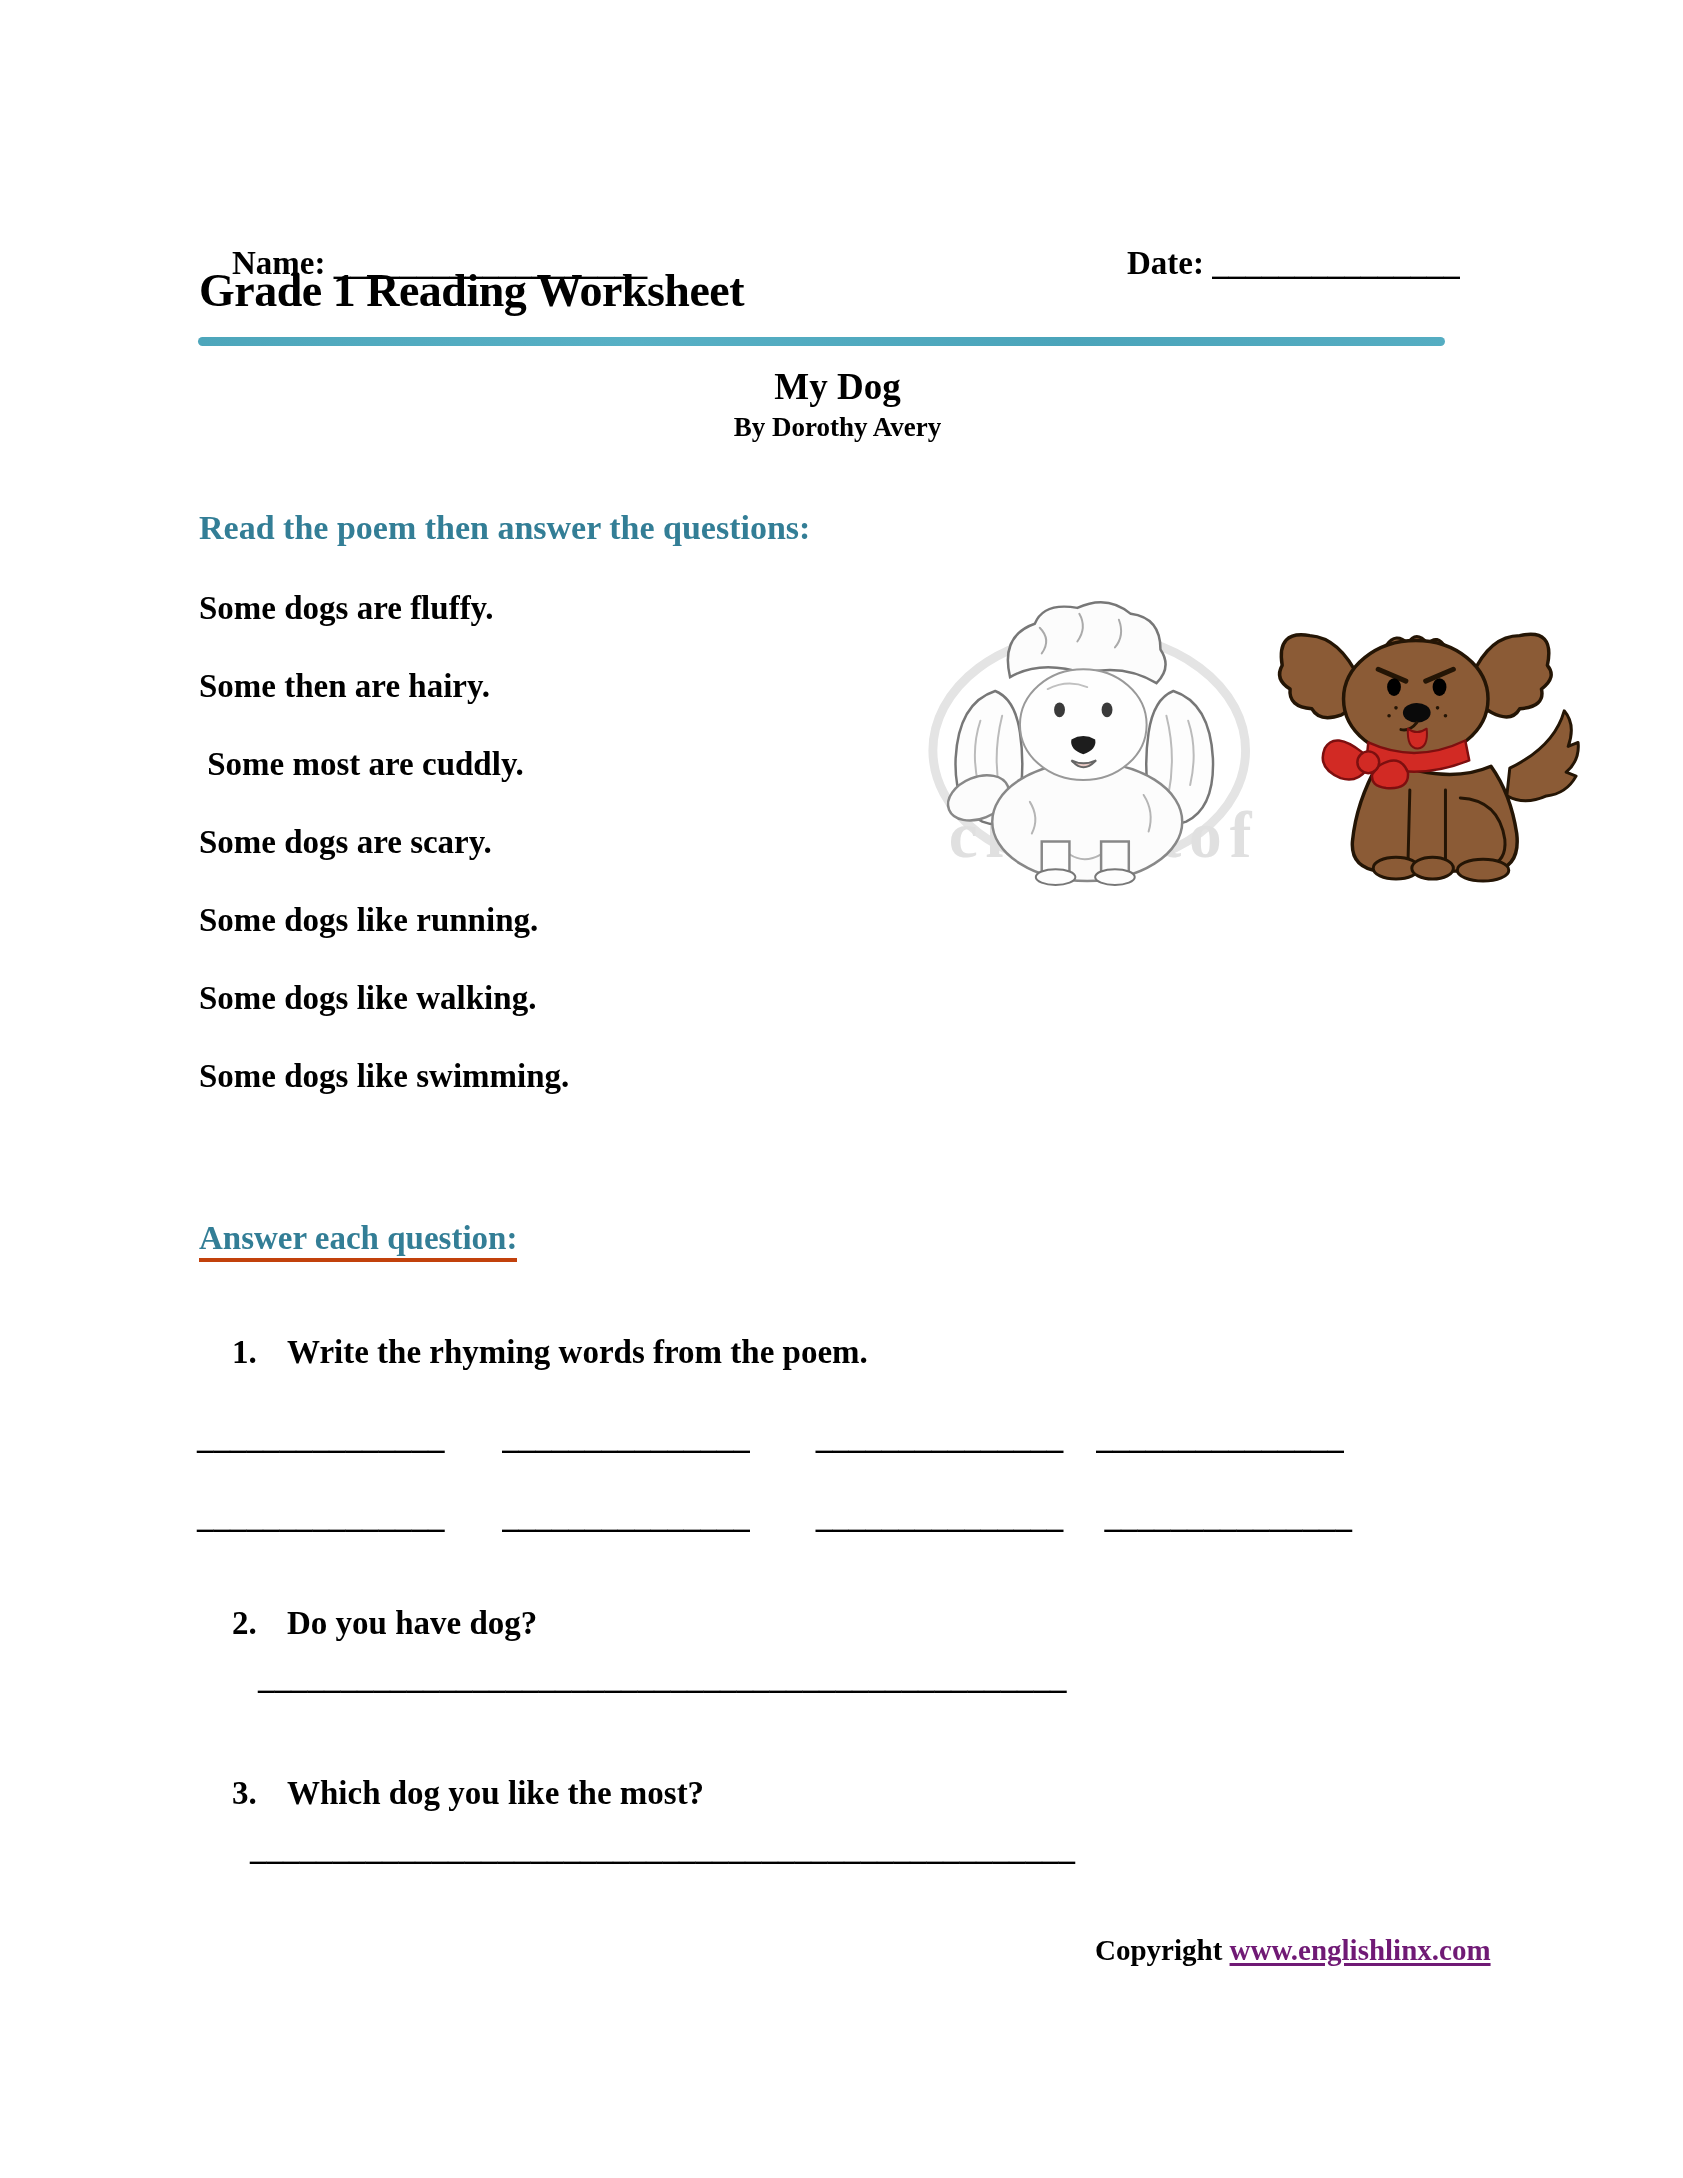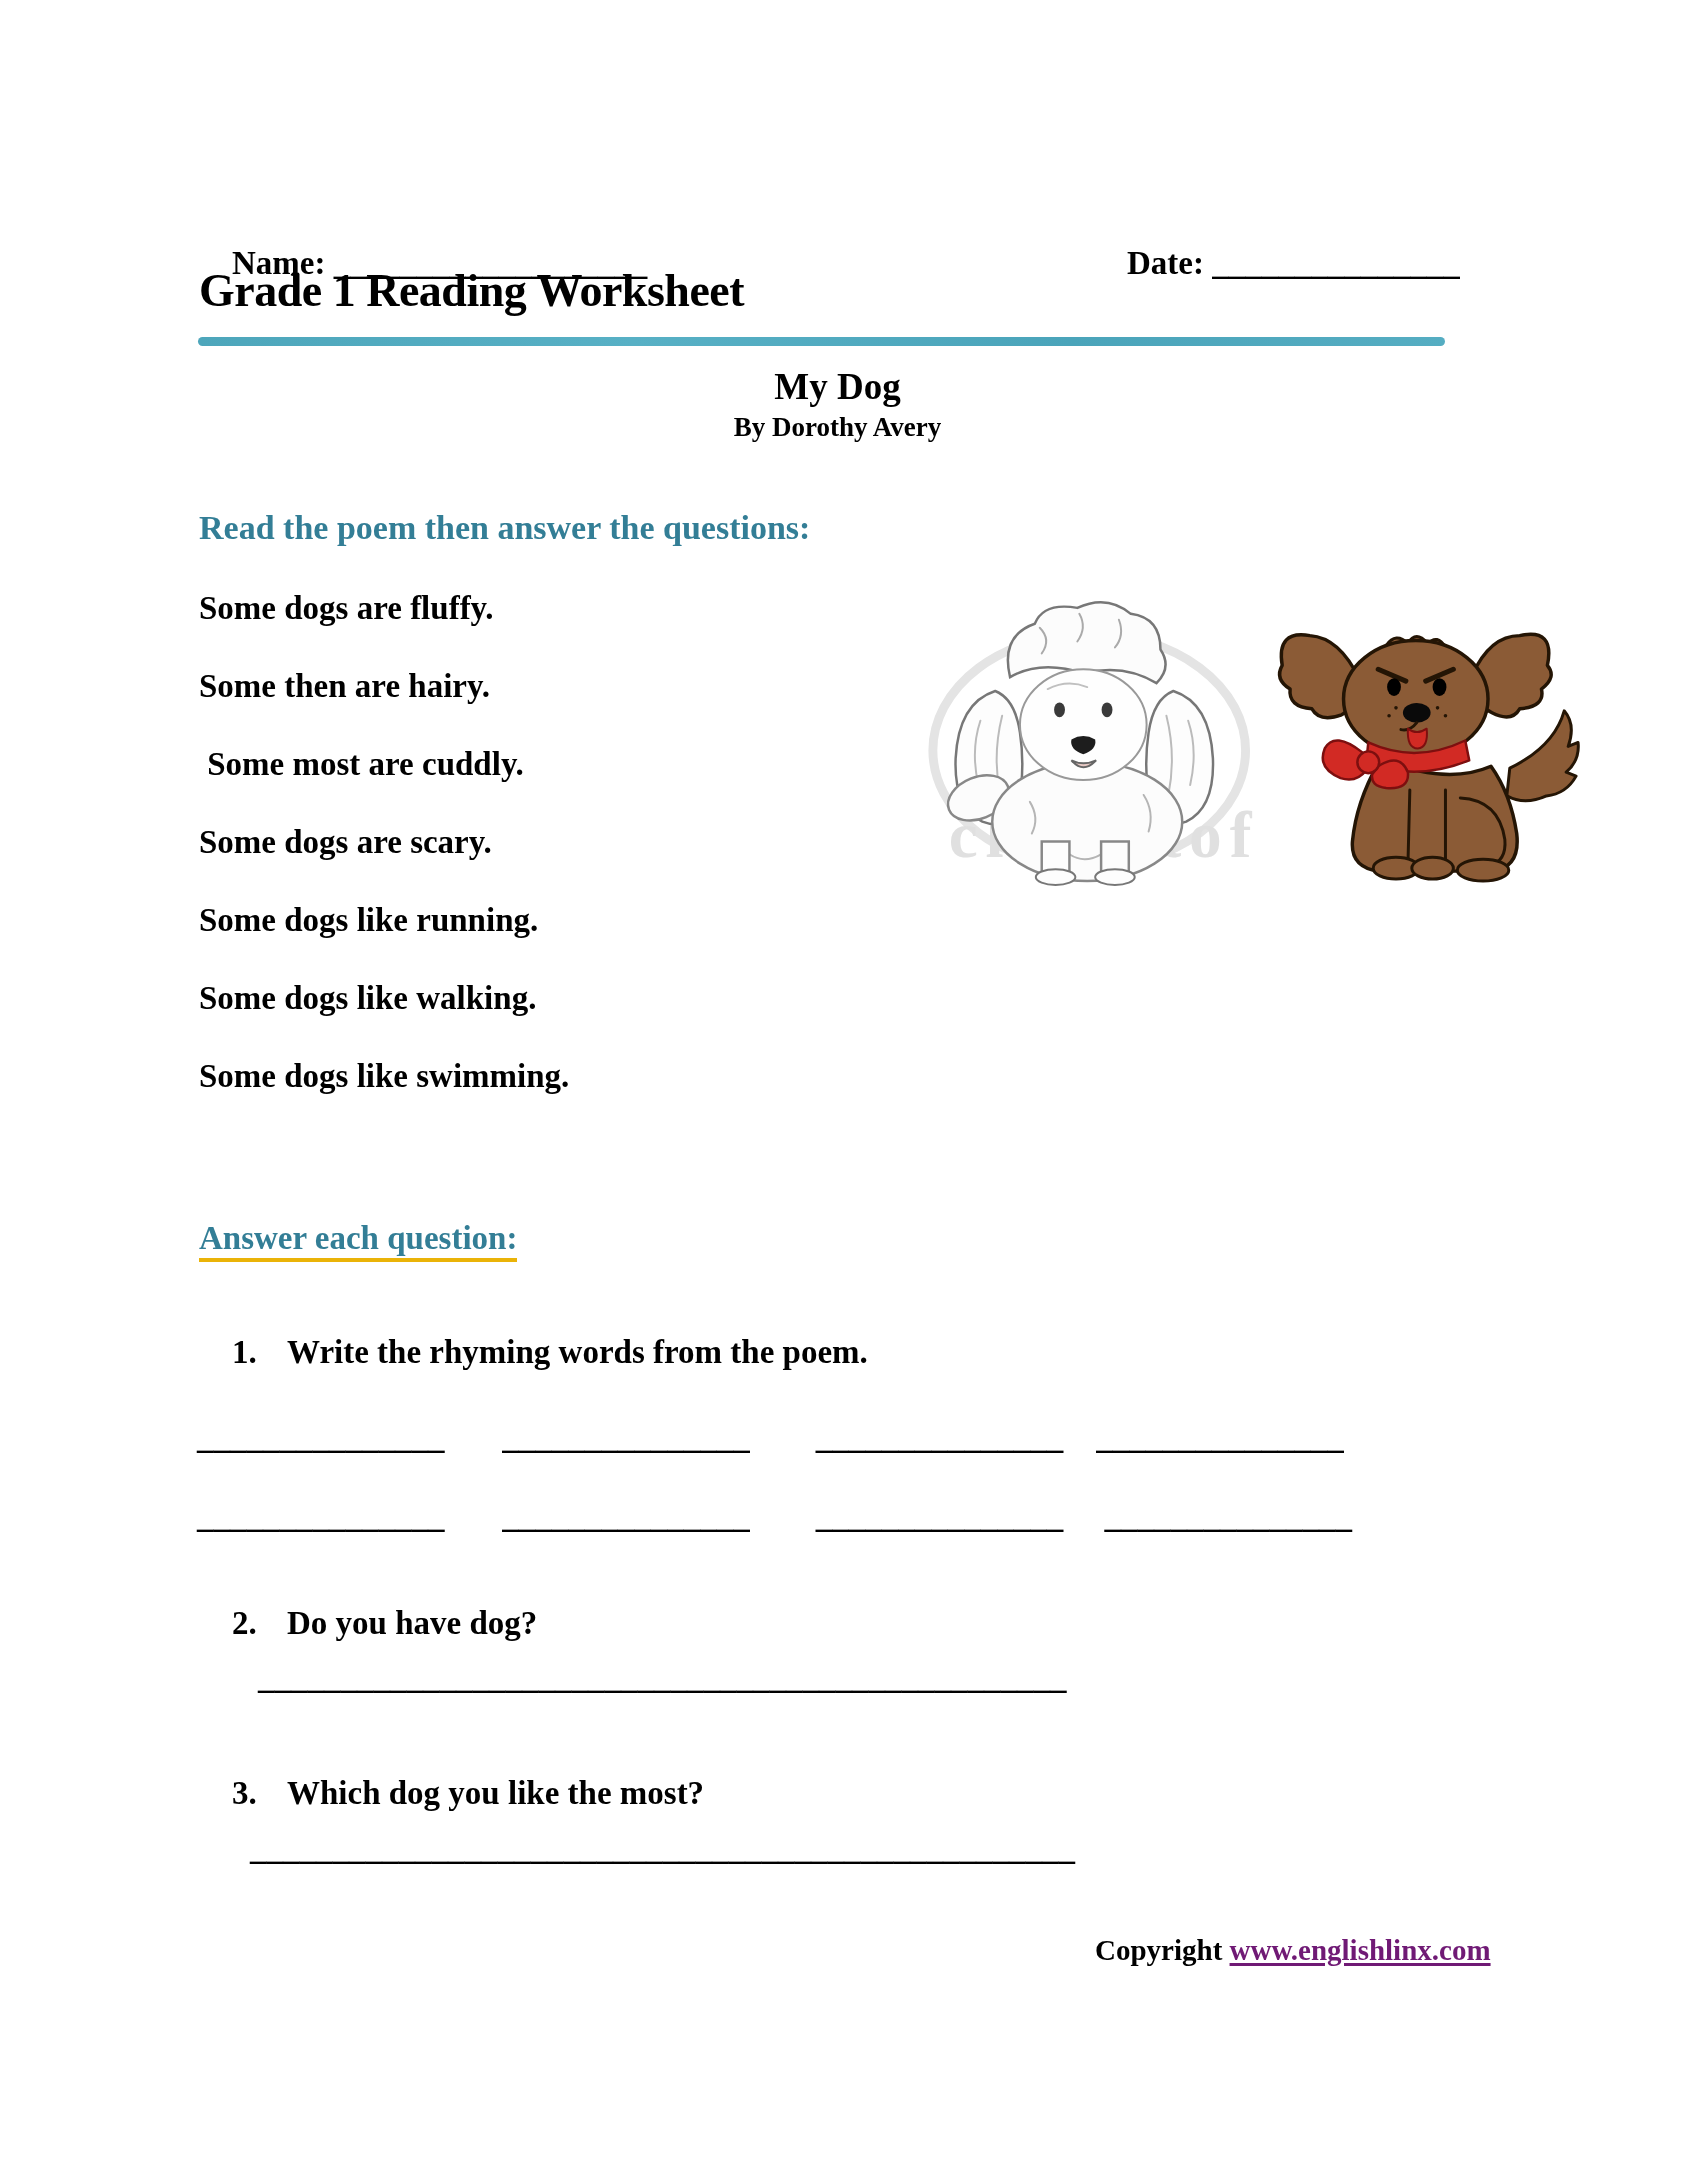--- a/index.html
+++ b/index.html
@@ -28,21 +28,21 @@
   .center-band { position:absolute; left:198px; width:1279px; text-align:center; }
   .poem-title { font-size:37px; line-height:42px; }
   .poem-author { font-size:27px; line-height:32px; }
   .instruction { font-size:34px; line-height:40px; }
 
   .poem { position:absolute; left:199px; top:569px; }
   .poem p { margin:0; font-size:33px; line-height:78px; white-space:pre; }
 
   .answer-heading {
     font-size:33px; line-height:38px;
-    border-bottom:4px solid #eab308; padding-bottom:1px; display:inline-block;
+    border-bottom:4px solid #c2410c; padding-bottom:1px; display:inline-block;
   }
   .qnum { display:inline-block; width:55px; }
   .blankrow { font-size:33px; line-height:38px; white-space:pre; letter-spacing:0; }
 
   .copyright { font-size:29px; line-height:34px; white-space:pre; }
   .copyright a, .link {
     color:#701a75; text-decoration:underline;
     text-decoration-thickness:3px; text-underline-offset:3px; cursor:pointer;
   }
   svg text.wm {

